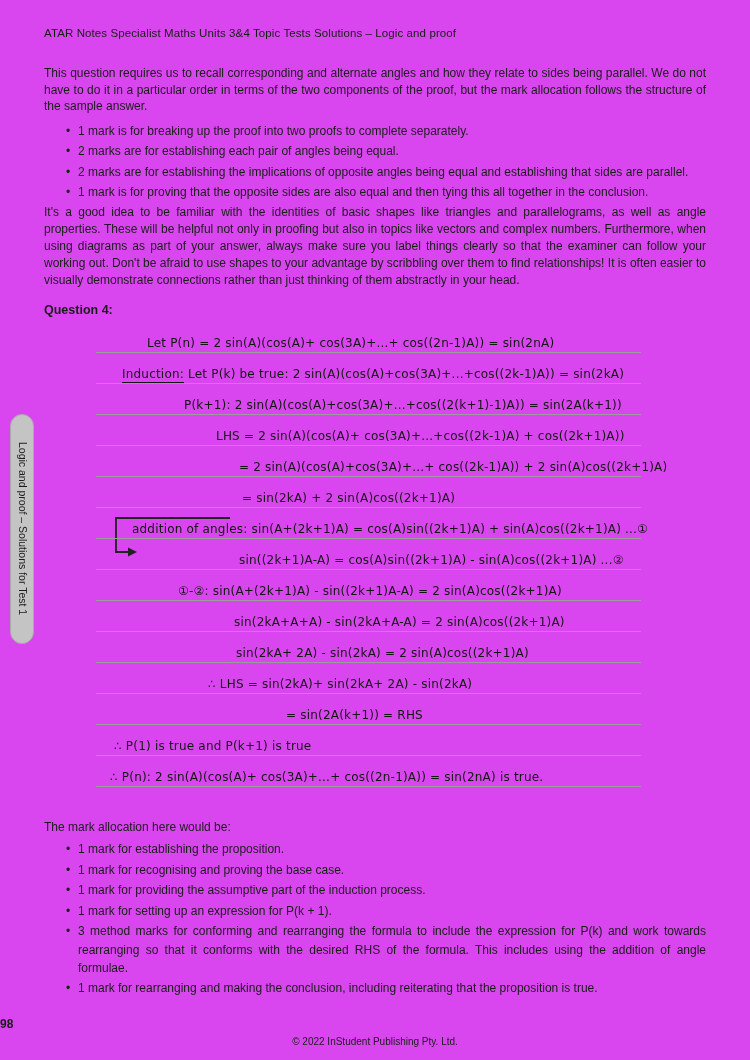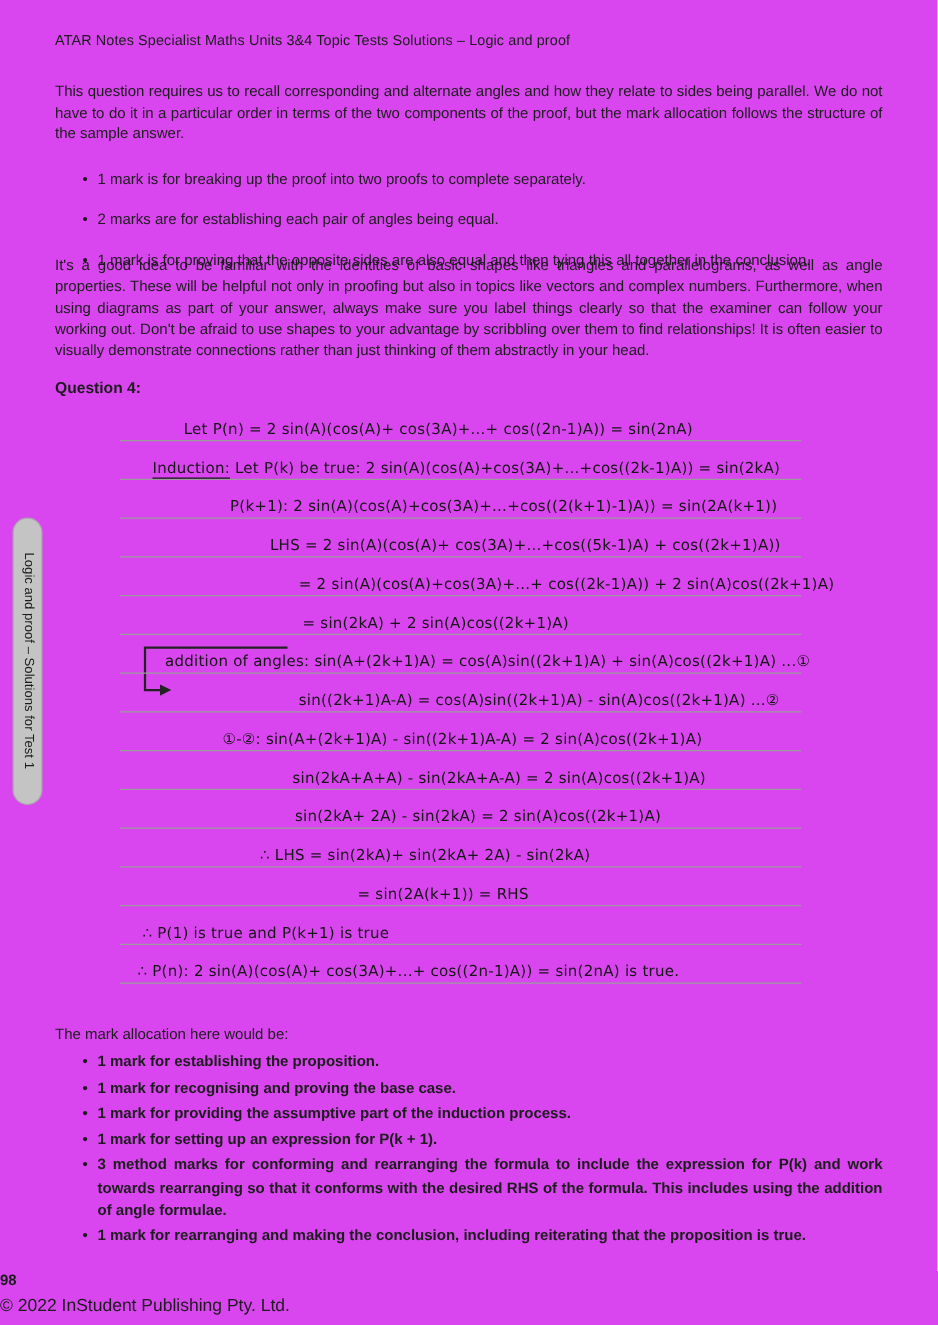--- a/index.html
+++ b/index.html
@@ -13,35 +13,35 @@
   }
   .para { position:absolute; left:44px; width:662px; font-size:12px; text-align:justify; }
   .para1 { top:65px; line-height:16.6px; }
   .para2 { top:204px; line-height:17px; }
   ul.bullets { margin:0; padding:0; list-style:none; position:absolute; left:44px; width:662px; }
   ul.bullets li {
     position:relative; padding-left:34px; font-size:12px; text-align:justify;
   }
   ul.bullets li::before { content:"\2022"; position:absolute; left:22px; }
   .bullets1 { top:121px; }
-  .bullets1 li { line-height:20.4px;margin-top:12px; }
+  .bullets1 li { line-height:20.4px; }
   .bullets2 { top:840px; }
-  .bullets2 li { line-height:18.2px; margin-bottom:2.4px;font-weight:bold; }
+  .bullets2 li { line-height:18.2px; margin-bottom:2.4px; }
   .qlabel { position:absolute; top:303px; left:44px; font-size:12.5px; font-weight:bold; }
   .handwriting { position:absolute; top:322px; left:96px; width:545px; }
   .hw-line { position:relative; height:30px; border-bottom:1px solid #9c9c9c; }
   .hw-text {
     position:absolute; bottom:2px; white-space:nowrap;
     font-family:"DejaVu Sans", sans-serif; font-size:12px; letter-spacing:0.2px; color:#161616;
   }
   .hw-lead { border-bottom:1.4px solid #161616; padding-bottom:1px; }
   .connector { position:absolute; left:16px; top:190px; }
   .alloc-intro { position:absolute; top:820px; left:44px; font-size:12px; }
   .footer-page { position:absolute; top:1017px; left:0; width:100%; text-align:left; font-size:12px; font-weight:bold; }
-  .footer-copy { position:absolute; top:1036px; left:0; width:100%; font-size:14px; }
+  .footer-copy { position:absolute; top:1036px; left:0; width:100%; text-align:center; font-size:10px; }
   .side-tab {
     position:absolute; left:10px; top:414px; width:24px; height:230px;
     background:#c4c4c4; border:1px solid #aaaaaa; border-radius:12px; box-sizing:border-box;
     writing-mode:vertical-rl; text-align:center; line-height:21px;
     font-size:10.5px; color:#1c1c1c;
   }
 </style>
 </head>
 <body>
 
@@ -49,20 +49,21 @@
 
   <div class="header">ATAR Notes Specialist Maths Units 3&amp;4 Topic Tests Solutions – Logic and proof</div>
 
   <div class="side-tab">Logic and proof – Solutions for Test 1</div>
 
   <div class="para para1">This question requires us to recall corresponding and alternate angles and how they relate to sides being parallel.  We do not have to do it in a particular order in terms of the two components of the proof, but the mark allocation follows the structure of the sample answer.</div>
 
   <ul class="bullets bullets1">
       <li>1 mark is for breaking up the proof into two proofs to complete separately.</li>
       <li>2 marks are for establishing each pair of angles being equal.</li>
+      <li>2 marks are for establishing the implications of opposite angles being equal and establishing that sides are parallel.</li>
       <li>1 mark is for proving that the opposite sides are also equal and then tying this all together in the conclusion.</li>
     </ul>
 
   <div class="para para2">It's a good idea to be familiar with the identities of basic shapes like triangles and parallelograms, as well as angle properties.  These will be helpful not only in proofing but also in topics like vectors and complex numbers.  Furthermore, when using diagrams as part of your answer, always make sure you label things clearly so that the examiner can follow your working out.  Don't be afraid to use shapes to your advantage by scribbling over them to find relationships!  It is often easier to visually demonstrate connections rather than just thinking of them abstractly in your head.</div>
 
   <div class="qlabel">Question 4:</div>
 
   <div class="handwriting">
     <svg class="connector" width="130" height="50" viewBox="0 0 130 50">
       <polyline points="118,6 4,6 4,40 17,40" fill="none" stroke="#222222" stroke-width="1.8"></polyline>
@@ -71,21 +72,21 @@
   <div class="hw-line">
         <span class="hw-text" style="left: 26px; margin-left: 25px;">Let  P(n) =  2 sin(A)(cos(A)+ cos(3A)+...+ cos((2n-1)A))  =  sin(2nA)</span>
       </div>
       <div class="hw-line">
         <span class="hw-text" style="left: 26px;"><span class="hw-lead">Induction:</span>  Let P(k) be true:  2 sin(A)(cos(A)+cos(3A)+...+cos((2k-1)A)) =  sin(2kA)</span>
       </div>
       <div class="hw-line">
         <span class="hw-text" style="left: 88px;">P(k+1):  2 sin(A)(cos(A)+cos(3A)+...+cos((2(k+1)-1)A)) = sin(2A(k+1))</span>
       </div>
       <div class="hw-line">
-        <span class="hw-text" style="left: 120px;">LHS =  2 sin(A)(cos(A)+ cos(3A)+...+cos((5k-1)A) + cos((2k+1)A))</span>
+        <span class="hw-text" style="left: 120px;">LHS =  2 sin(A)(cos(A)+ cos(3A)+...+cos((2k-1)A) + cos((2k+1)A))</span>
       </div>
       <div class="hw-line">
         <span class="hw-text" style="left: 143px; margin-top: 37px;">=  2 sin(A)(cos(A)+cos(3A)+...+ cos((2k-1)A)) + 2 sin(A)cos((2k+1)A)</span>
       </div>
       <div class="hw-line">
         <span class="hw-text" style="left: 146px;">=  sin(2kA) +  2 sin(A)cos((2k+1)A)</span>
       </div>
       <div class="hw-line">
         <span class="hw-text" style="left: 36px;">addition of angles:  sin(A+(2k+1)A) = cos(A)sin((2k+1)A) + sin(A)cos((2k+1)A)   ...①</span>
       </div>

